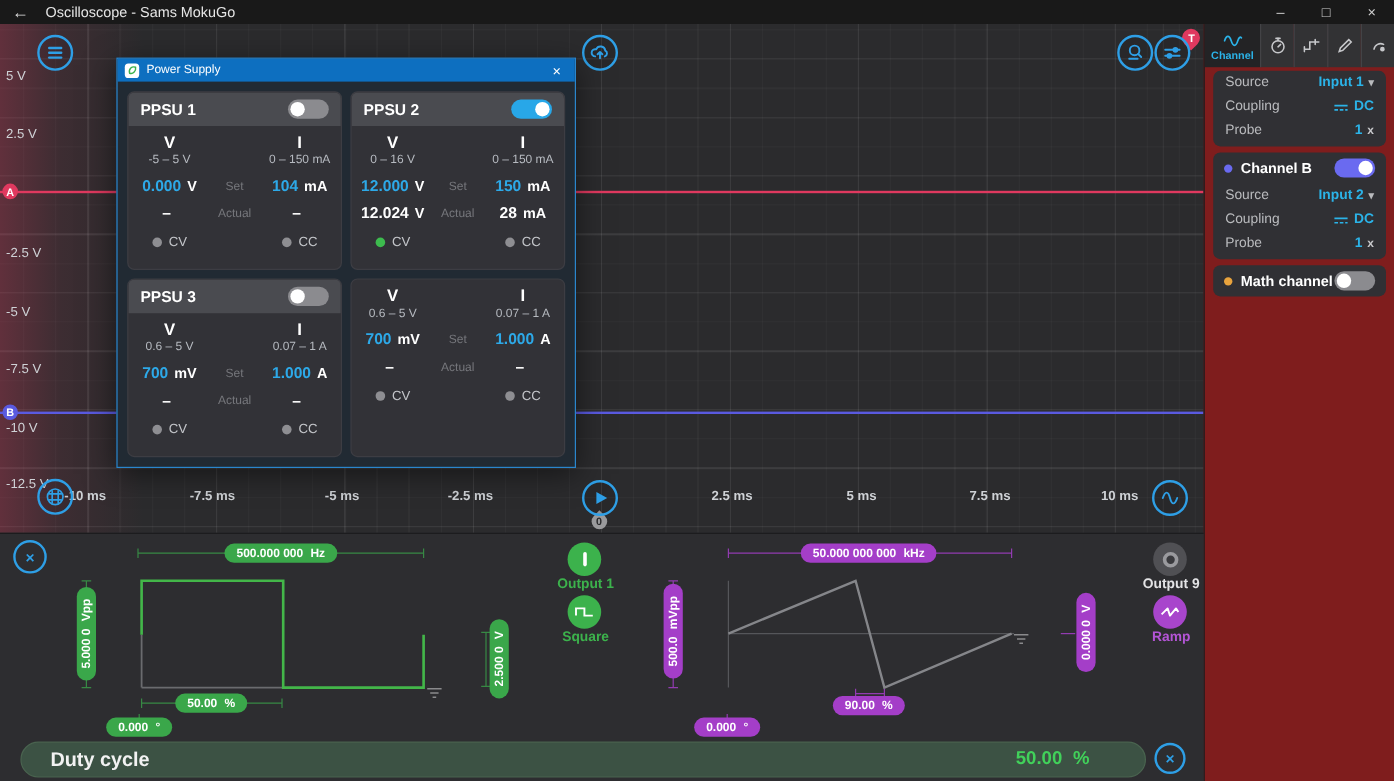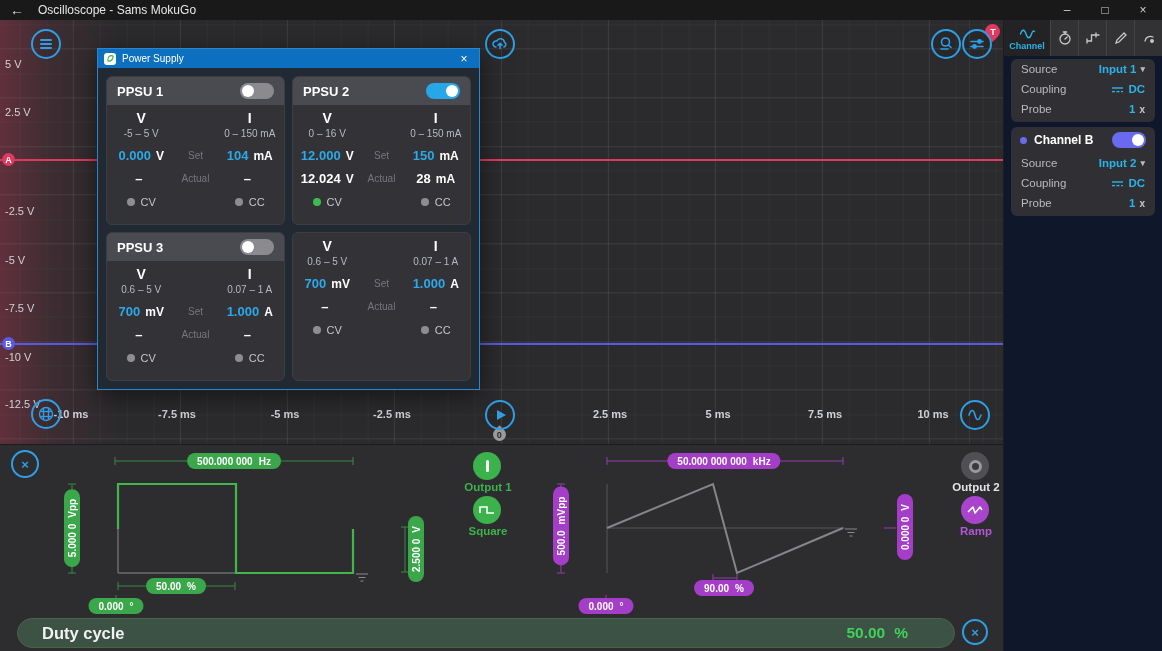--- a/index.html
+++ b/index.html
@@ -60,21 +60,21 @@
 
   
   .tg{position:relative;width:34px;height:16px;border-radius:8px;background:#8b8b8f;margin-left:auto;flex:0 0 34px;}
   .tg .knob{position:absolute;left:2px;top:2px;width:12px;height:12px;border-radius:50%;background:#fff;}
   .tg.on .knob{left:20px;}
   .tg.on.c-blue{background:#28a7e8;}
   .tg.on.c-a{background:#ef476f;}
   .tg.on.c-b{background:#6a6af0;}
 
   
-  .sidebar{position:absolute;left:1003px;top:20px;width:159px;height:631px;background:#0f172a;border-left:1px solid #1d1d1f;}
+  .sidebar{position:absolute;left:1003px;top:20px;width:159px;height:631px;background:#7f1d1d;border-left:1px solid #1d1d1f;}
   .tabbar{height:36px;display:flex;}
   .tab{display:flex;align-items:center;justify-content:center;background:#323234;}
   .tab.icon-tab{flex:1;border-left:1px solid #434346;}
   .tab.active{background:#232325;flex:0 0 46px;flex-direction:column;border-left:none;padding-top:2px;}
   .tab-label{color:#2bb3e8;font-size:9px;font-weight:bold;margin-top:1px;}
   .cards{padding:3px 7px;}
   .ch-card{background:#303034;border-radius:6px;margin-bottom:5px;padding-bottom:3px;}
   .ch-card.math{padding-bottom:0;}
   .ch-header{height:26px;display:flex;align-items:center;padding:0 9px;}
   .ch-dot{width:7px;height:7px;border-radius:50%;display:inline-block;}
@@ -470,20 +470,29 @@
         </div>
         <div class="ch-row">
           <span class="ch-label">Probe</span>
           <span class="ch-val">
               <span>1</span>
               <span class="probe-x">x</span>
             </span>
         </div>
       </div>
 
+      <div class="ch-card math">
+        <div class="ch-header">
+          <span class="ch-dot" style="background:#e8a33d"></span>
+          <span class="ch-name">Math channel</span>
+          <span class="tg">
+              <span class="knob"></span>
+            </span>
+        </div>
+      </div>
     </div>
   </div>
 
   <div class="genpanel">
 
     <svg class="gen-svg" width="1003" height="207" viewBox="0 0 1003 207">
 
       <g stroke="#3aa04a" stroke-width="1" opacity="0.8" fill="none">
         <path d="M115,12 V20 M115,16 H353 M353,12 V20"></path>
         <path d="M68,39 H76 M72,39 V128 M68,128 H76"></path>
@@ -560,21 +569,21 @@
         <span>%</span>
     </div>
     <div class="pill purple" style="left:606px;top:161px">
       <span>0.000</span>
         <span>°</span>
     </div>
 
     <div class="circle-btn gray" style="left:961px;top:7px">
         <span class="ring"></span>
       </div>
-    <div class="gen-label white" style="left:976px;top:36px">Output 2</div>
+    <div class="gen-label white" style="left:976px;top:36px">Output 9</div>
     <div class="circle-btn purple" style="left:961px;top:51px">
       <svg width="16" height="12" viewBox="0 0 16 12">
           <path d="M1,8 L6,3 L8,9 L13,3 L15,6" stroke="#fff" stroke-width="1.6" fill="none" stroke-linejoin="round"></path>
         </svg>
     </div>
     <div class="gen-label purple" style="left:976px;top:80px">Ramp</div>
 
     <div class="edit-bar">
       <span class="edit-label">Duty cycle</span>
       <span class="edit-val">

